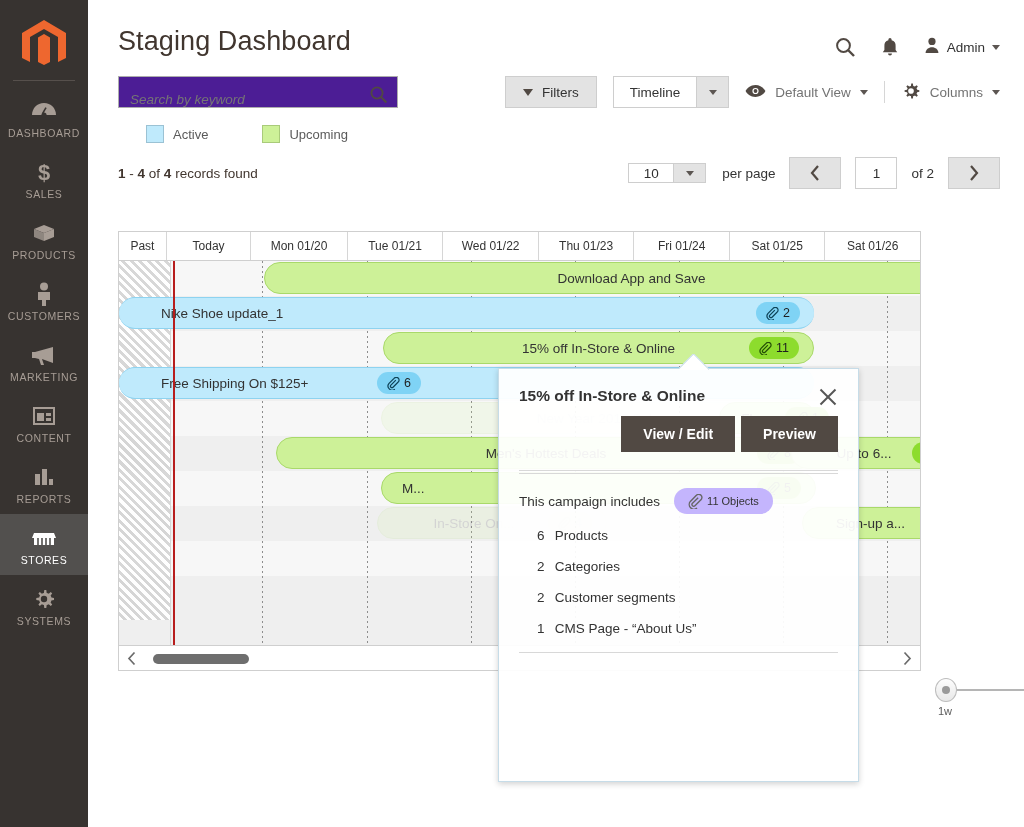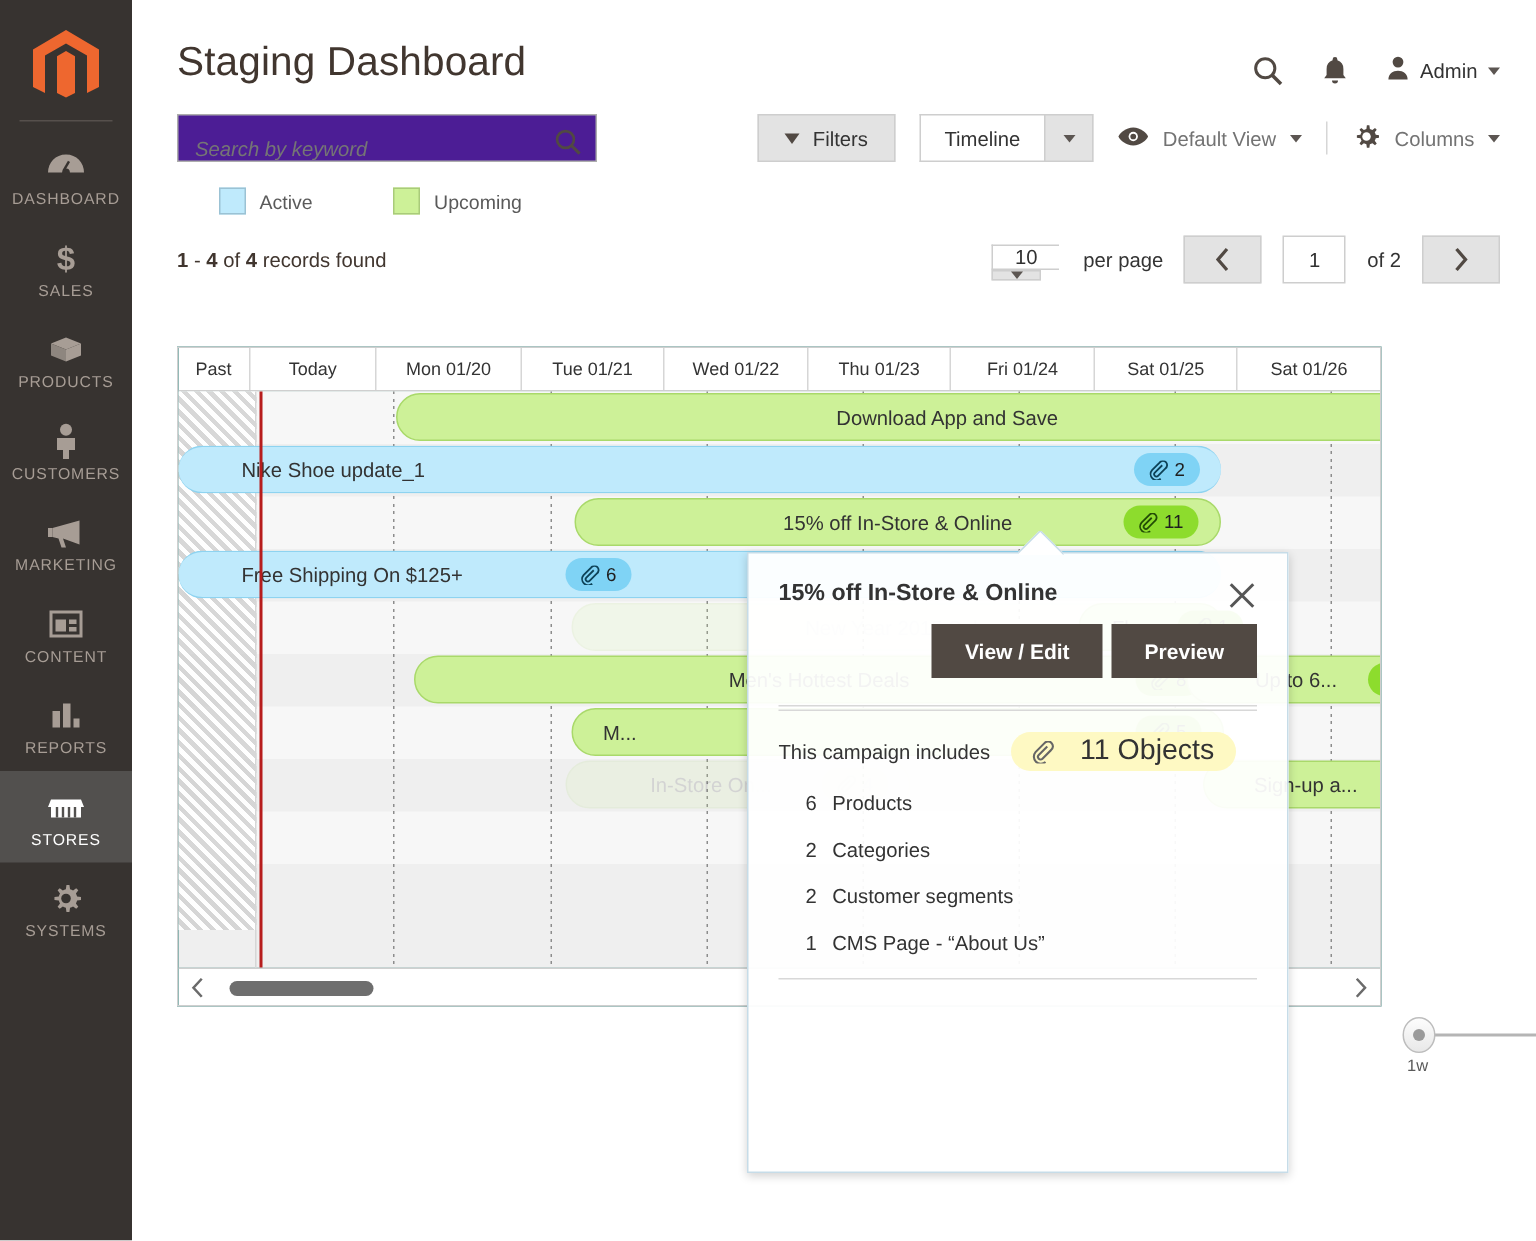--- a/index.html
+++ b/index.html
@@ -86,42 +86,42 @@
   .swatch.upc { border-color:#a9cb7a; }
 
   
   .records-row {
     display:flex; align-items:center; justify-content:space-between;
     padding: 14px 24px 0 30px;
   }
   .records-text { font-size:13.5px; color:#41362f; }
   .records-text b { font-weight:700; }
   .pager { display:flex; align-items:center; gap: 14px; }
-  .perpage { display:flex; height:20px;flex-direction:column; }
+  .perpage { display:flex; height:20px; }
   .perpage-val {
     width:45px; border:1px solid #cecece; border-right:0; background:#fff;
     display:flex;align-items:center;justify-content:center;font-size:13.5px;
   }
   .perpage-arrow { width:33px;border:1px solid #cecece;background:#e3e3e3;
     display:flex;align-items:center;justify-content:center;cursor:pointer;}
   .perpage-label { font-size:13.5px; color:#333; margin-left:2px;}
   .pg-btn {
     width:52px;height:32px;background:#e3e3e3;border:1px solid #cecece;
     display:flex;align-items:center;justify-content:center;cursor:pointer;color:#514943;
   }
   .pg-input {
     width:42px;height:32px;border:1px solid #cecece;background:#fff;
     display:flex;align-items:center;justify-content:center;font-size:13.5px;
   }
   .pg-of { font-size:13.5px; color:#333; }
 
   
   .gantt {
     position: absolute; left: 30px; top: 231px; width: 803px; height: 440px;
-    border:1px solid #cfcfcf; background:#0f766e; overflow:hidden;
+    border:1px solid #cfcfcf; background:#f0abfc; overflow:hidden;
   }
   .gantt-head { height: 29px; display:flex; background:#fff; border-bottom:1px solid #cfcfcf; }
   .gh-cell {
     border-right:1px solid #d6d6d6; display:flex; align-items:center;
     justify-content:center; font-size:12px; color:#333; height:100%;
   }
   .gantt-body { position: relative; height: 384px; background:#efefef; }
   .col-line { position:absolute; top:0; bottom:0; width:1px; }
   .col-line.solid { background:#d6d6d6; }
   .col-line.dotted {
@@ -201,22 +201,22 @@
     background:#514943; color:#fff; font-size:14px; padding:10px 22px; cursor:pointer;
     border:0; font-family:"Liberation Sans",sans-serif; font-weight:700;
   }
   .popup-hr { height:1px; background:#d8d8d8; margin: 18px 20px 0 20px; }
   .popup-meta { padding: 16px 20px 0 20px; }
   .meta-row { font-size:13.5px; color:#333; margin-bottom: 14px; }
   .meta-row b { font-weight:700; }
   .popup-inc { padding: 14px 20px 0 20px; display:flex; align-items:center; gap:14px;}
   .inc-text { font-size:13.5px; color:#333; }
   .inc-pill {
-    background:#fef9c3; border-radius:13px; height:26px; display:flex; align-items:center;
-    gap:17px; padding:0 14px; font-size:19px; color:#333;
+    background:#c4b5fd; border-radius:13px; height:26px; display:flex; align-items:center;
+    gap:4px; padding:0 14px; font-size:11px; color:#333;
   }
   .inc-list { padding: 14px 20px 0 38px; }
   .inc-item { font-size:13.5px; color:#333; margin-bottom: 16px; }
   .inc-item .n { display:inline-block; width:14px; font-weight:400;}
 </style>
 </head>
 <body>
 
 <div class="app">
 

